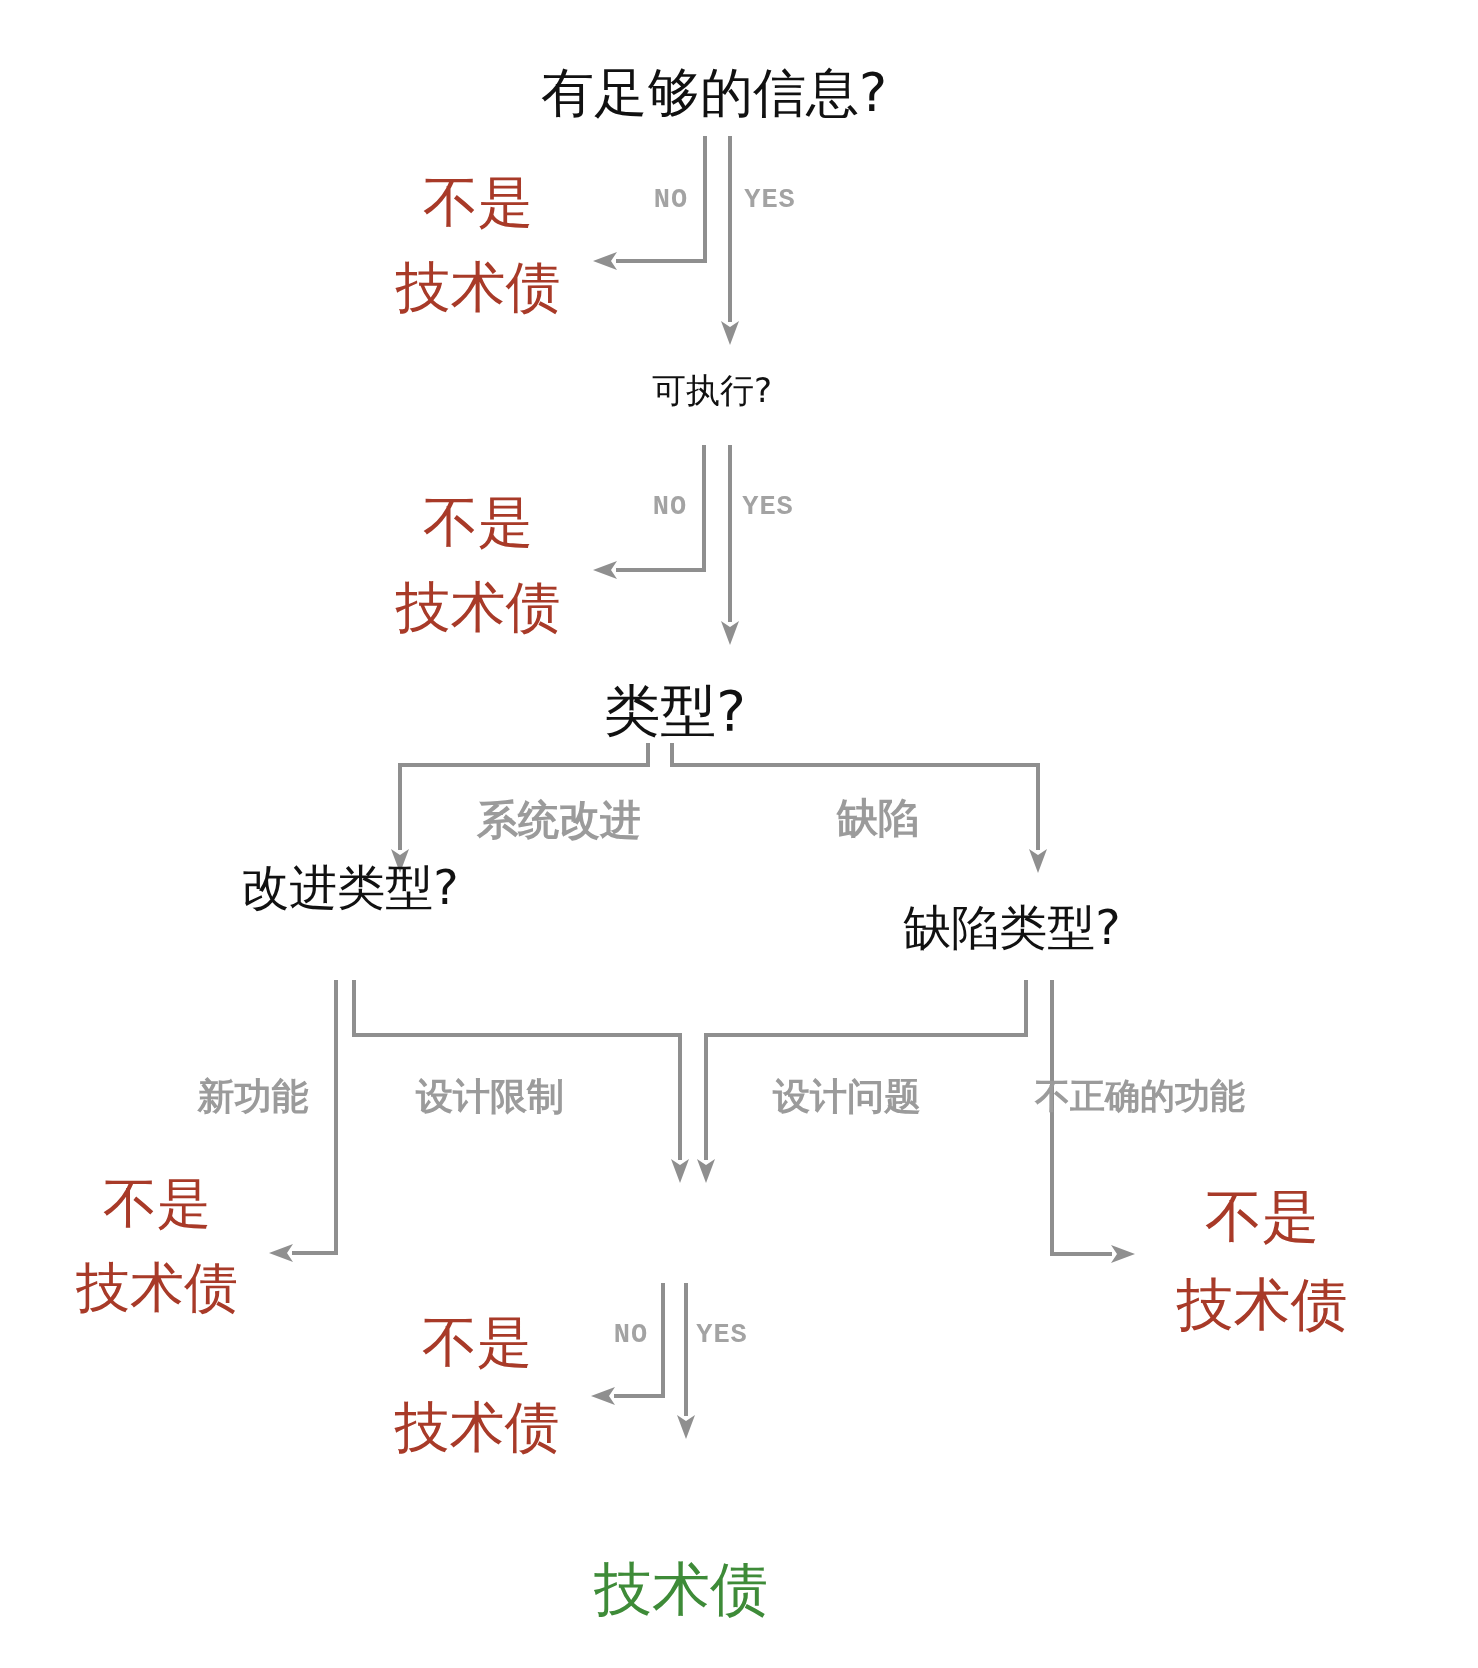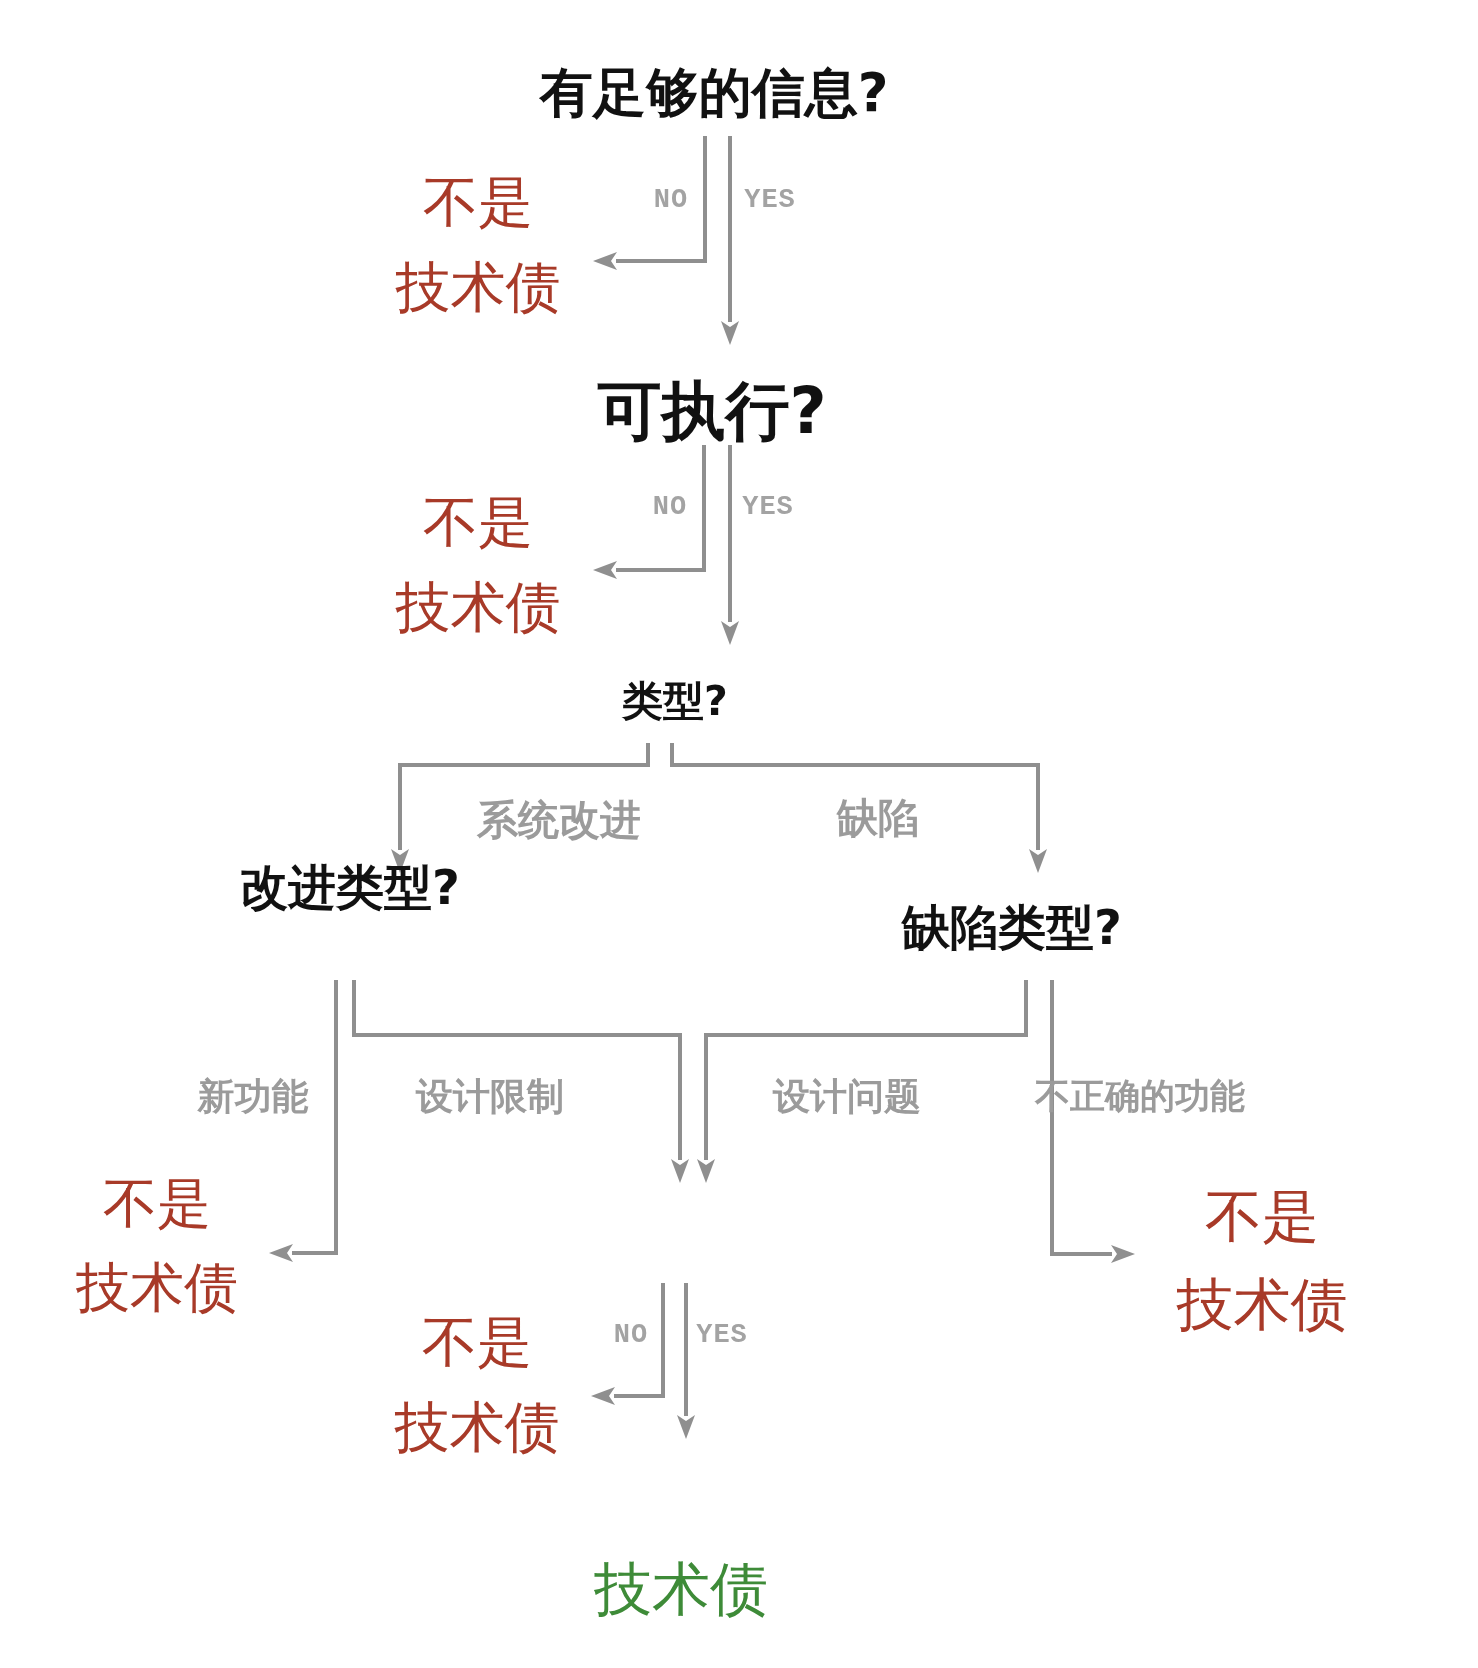--- a/index.html
+++ b/index.html
@@ -16,21 +16,21 @@
     width:1478px;height:1668px;
     background:var(--c-background);
     font-family:"DejaVu Sans","Liberation Sans",sans-serif;
     overflow:hidden;
   }
   svg.edges{position:absolute;left:0;top:0;}
   svg.edges path{stroke:var(--c-connector);stroke-width:4;fill:none;}
   svg.edges marker path{fill:var(--c-connector);stroke:none;}
   .node{
     position:absolute;transform:translateX(-50%);
-    white-space:nowrap;font-weight:bold;color:var(--c-node-text);text-align:right;
+    white-space:nowrap;font-weight:normal;color:var(--c-node-text);text-align:right;
   }
   .edge-label{
     position:absolute;transform:translateX(-50%);
     white-space:nowrap;font-weight:bold;color:var(--c-edge-label);
   }
   .yesno{font-size:27px;letter-spacing:1px;color:#a3a3a3;font-family:Liberation Mono, monospace;}
   .outcome{
     position:absolute;transform:translateX(-50%);
     text-align:center;font-weight:normal;line-height:1.55;white-space:nowrap;
   }
@@ -56,22 +56,22 @@
     <path d="M672,743 V765 H1038 V850" marker-end="url(#arr)"></path>
     <path d="M336,980 V1253 H292" marker-end="url(#arr)"></path>
     <path d="M354,980 V1035 H680 V1160" marker-end="url(#arr)"></path>
     <path d="M1026,980 V1035 H706 V1160" marker-end="url(#arr)"></path>
     <path d="M1052,980 V1254 H1112" marker-end="url(#arr)"></path>
     <path d="M663,1283 V1396 H614" marker-end="url(#arr)"></path>
     <path d="M686,1283 V1416" marker-end="url(#arr)"></path>
   </svg>
 
   <div class="node" style="left:714px;top:58px;font-size:53px;">有足够的信息?</div>
-  <div class="node" style="left:712px;top:368px;font-size:64px;">可执行?</div>
-  <div class="node" style="left:675px;top:674px;font-size:41px;">类型?</div>
+  <div class="node" style="left:712px;top:368px;font-size:34px;">可执行?</div>
+  <div class="node" style="left:675px;top:674px;font-size:56px;">类型?</div>
   <div class="node" style="left:350px;top:856px;font-size:48px;">改进类型?</div>
   <div class="node" style="left:1012px;top:896px;font-size:48px;">缺陷类型?</div>
 
   <div class="edge-label yesno" style="left:671px;top:185px;">NO</div>
   <div class="edge-label yesno" style="left:770px;top:185px;">YES</div>
   <div class="edge-label yesno" style="left:670px;top:492px;">NO</div>
   <div class="edge-label yesno" style="left:768px;top:492px;">YES</div>
   <div class="edge-label yesno" style="left:631px;top:1320px;">NO</div>
   <div class="edge-label yesno" style="left:722px;top:1320px;">YES</div>
 

